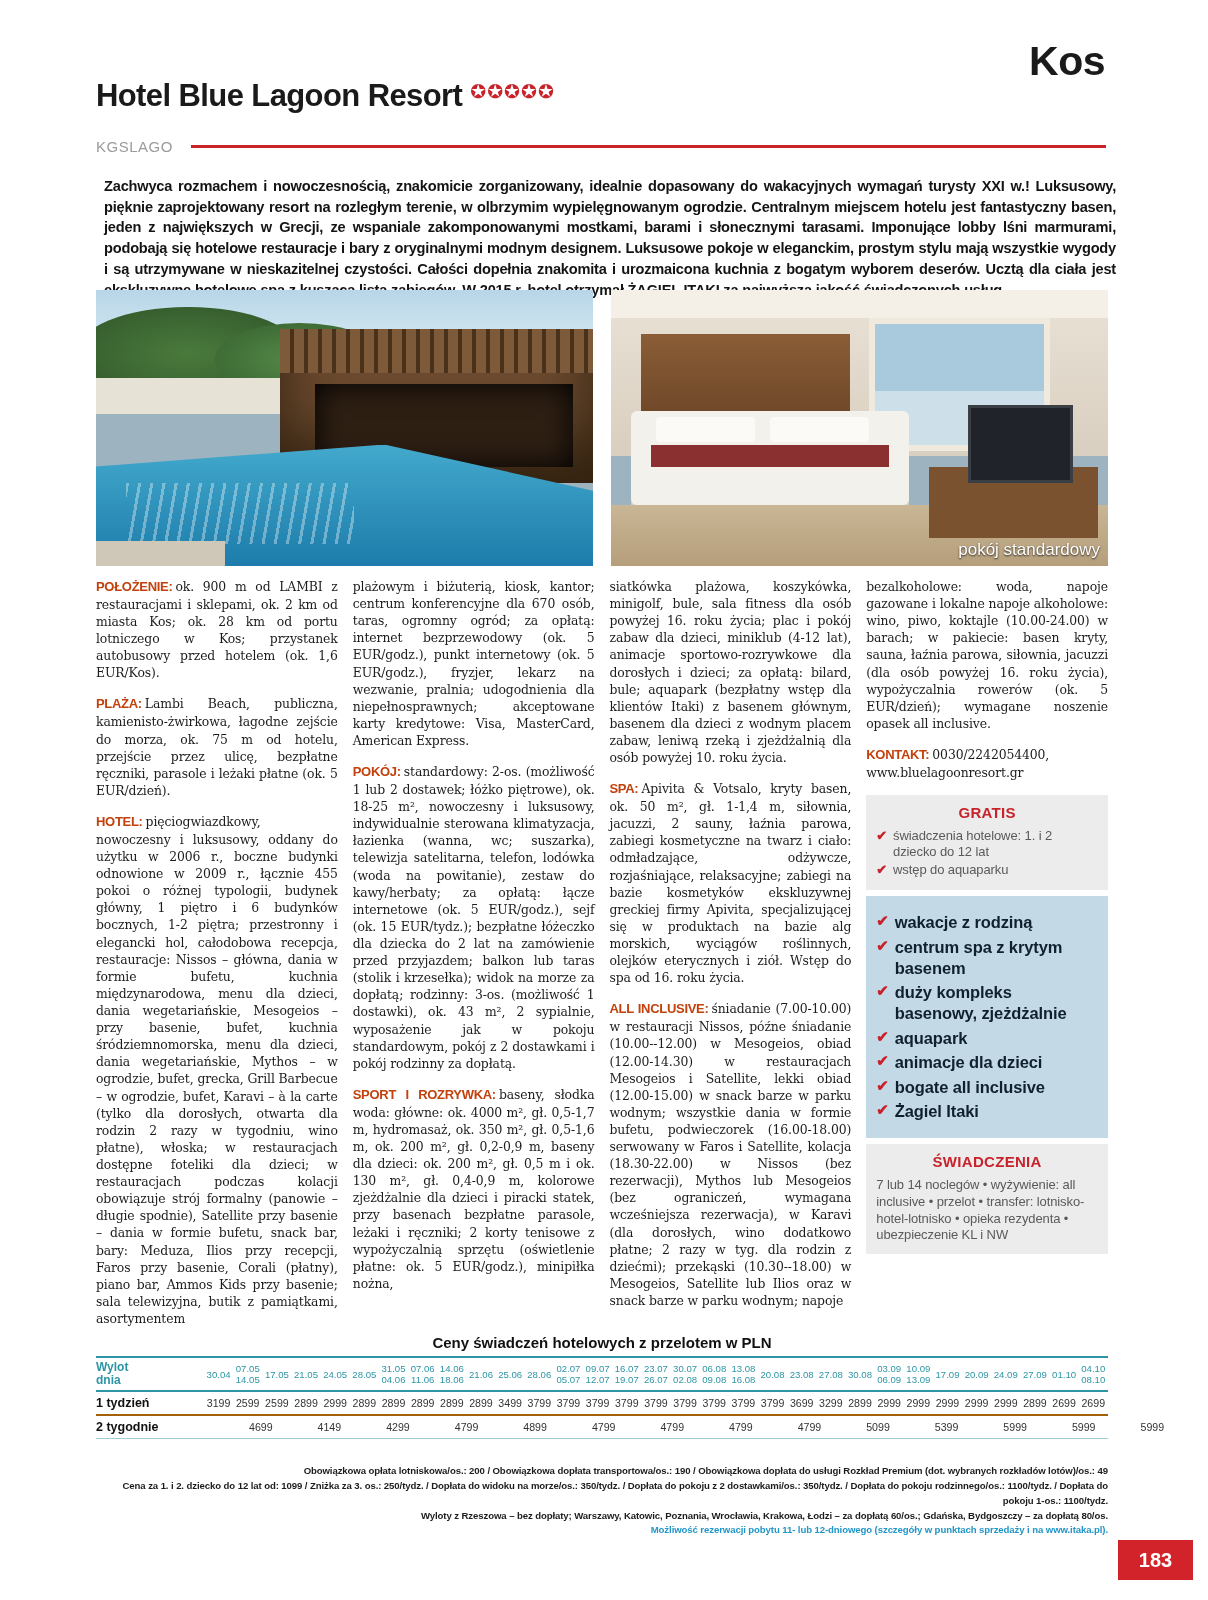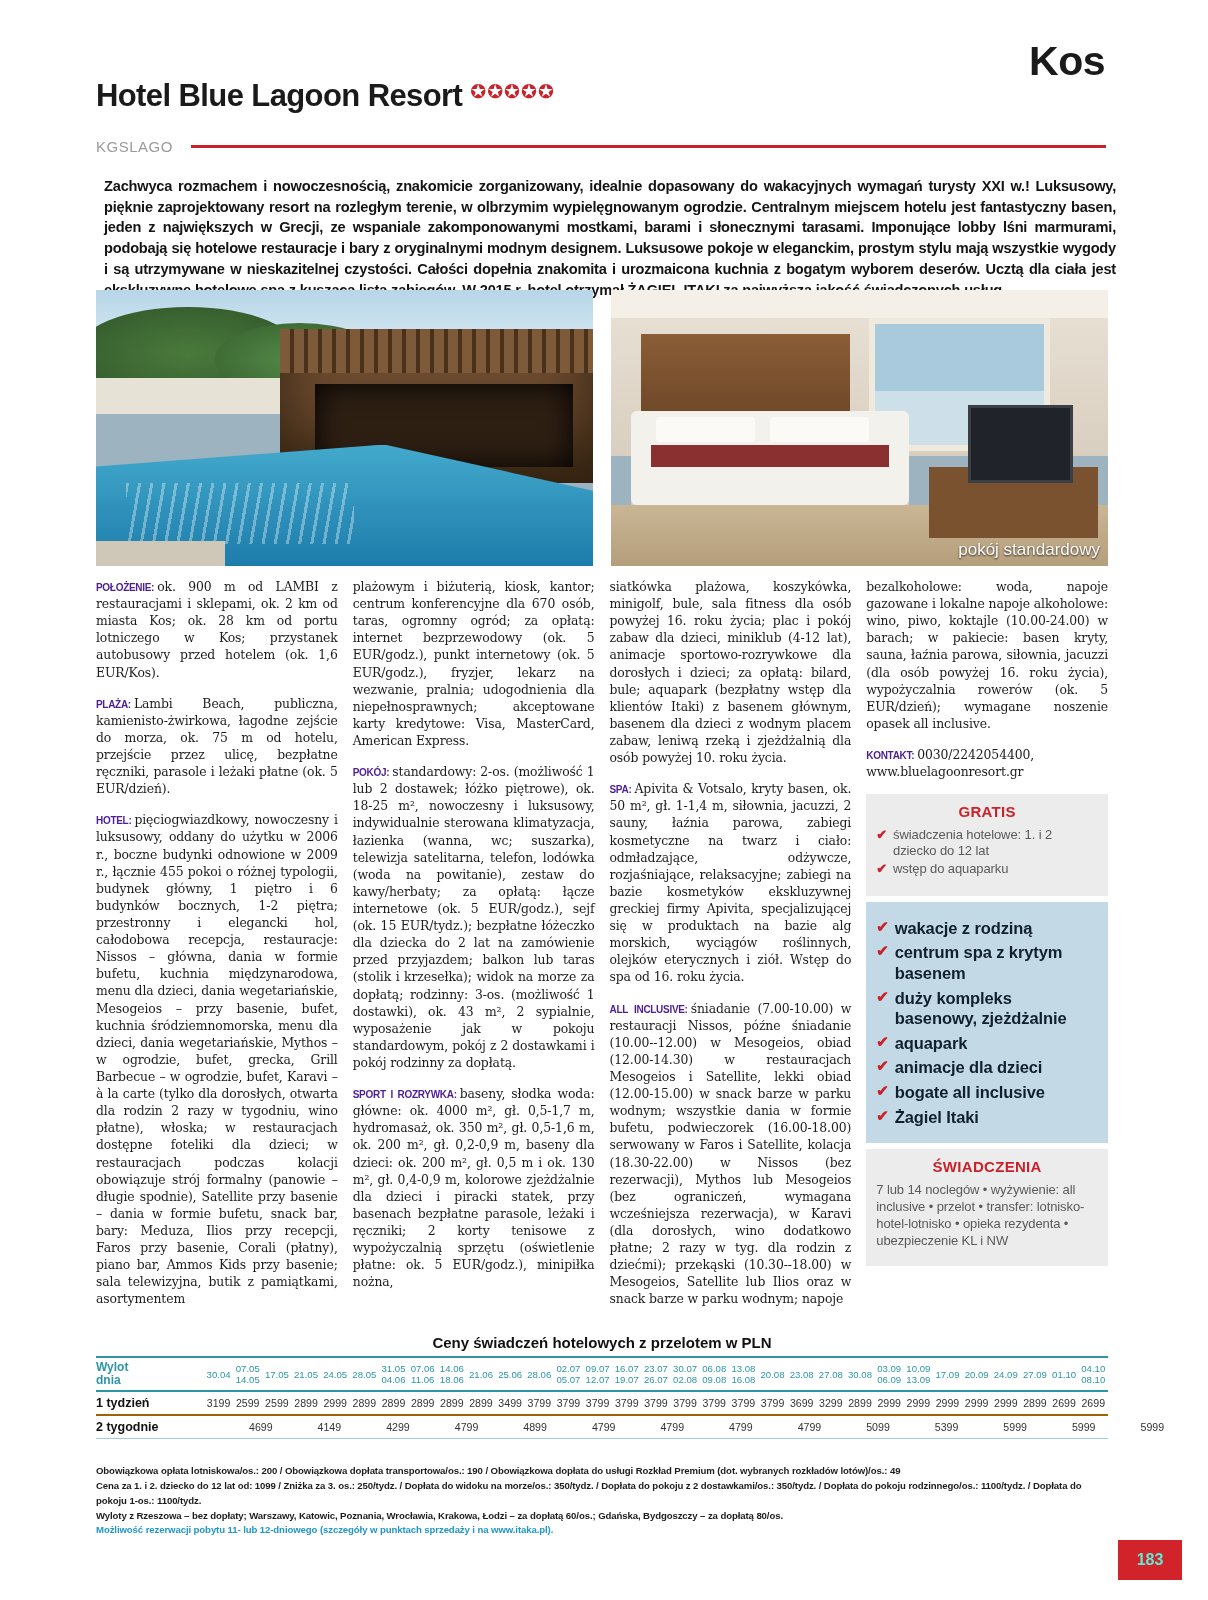--- a/index.html
+++ b/index.html
@@ -49,26 +49,26 @@
   .rp-cab{right:2%;bottom:10%;width:34%;height:26%;background:#7a5230;}
   .rp-tv{right:7%;bottom:30%;width:20%;height:26%;background:#20242a;border:3px solid #3a3f46;}
   .rp-caption{right:8px;bottom:6px;position:absolute;font-size:17px;color:#ffffff;
               font-family:"Liberation Sans",sans-serif;text-shadow:0 1px 2px rgba(0,0,0,.8);}
 
   
   .cols{position:absolute;left:96px;top:578px;width:1012px;height:754px;display:flex;gap:15px;overflow:hidden;}
   .col{flex:1;min-width:0;font-family:"DejaVu Serif",serif;font-size:12.4px;line-height:1.38;
        color:#1c1c1c;text-align:justify;letter-spacing:-0.1px;}
   .sec{margin:0 0 14px 0;}
-  .sec-h{font-family:"Liberation Sans",sans-serif;font-weight:bold;color:#4c1d95;
-         font-size:10px;letter-spacing:-0.3px;padding-right:3px;}
+  .sec-h{font-family:"Liberation Sans",sans-serif;font-weight:bold;color:#c2410c;
+         font-size:13px;letter-spacing:-0.3px;padding-right:3px;}
   
   .box-red{margin-top:10px;height:80px;background:#d2232a;color:#ffffff;display:flex;
            align-items:center;justify-content:center;font-family:"Liberation Sans",sans-serif;font-size:23px;}
-  .box-gray{background:#ececec;padding:8px 10px 16px;font-family:"Liberation Sans",sans-serif;text-align:left;}
+  .box-gray{background:#ececec;padding:8px 10px 10px;font-family:"Liberation Sans",sans-serif;text-align:left;}
   .box-title{color:#c8232b;font-weight:bold;font-size:15px;text-align:center;margin-bottom:4px;letter-spacing:0.3px;}
   .chk{display:flex;gap:6px;font-size:13px;color:#5a5a5a;line-height:1.25;margin:2px 0;text-align:left;}
   .tick{color:#c8232b;font-weight:bold;flex:0 0 auto;}
   .box-blue{margin-top:6px;background:#c3d9e6;padding:12px 10px;text-align:left;}
   .box-blue .chk{font-size:16.5px;font-weight:bold;color:#10202e;font-family:"Liberation Sans",sans-serif;margin:4px 0;}
   .box-blue .tick{font-size:15px;}
   .sw{margin-top:6px;}
   .sw-text{font-size:13px;color:#5a5a5a;line-height:1.3;}
 
   
@@ -84,24 +84,24 @@
           font-size:9.6px;line-height:1.15;text-align:center;}
   .p-head .p-cell{color:#2e95a6;}
   .p-data{padding:4px 0;border-bottom:2px solid #a16207;}
   .p-data:last-child{border-bottom:1px solid #9fccd6;gap:45px;}
   .p-data .p-lab{color:#111;font-size:12.5px;}
   .p-data .p-cell{font-size:10.6px;color:#333;}
 
   
   .fineprint{position:absolute;left:96px;top:1464px;width:1012px;background:#ffffff;
              font-family:"Liberation Sans",sans-serif;font-size:9.6px;font-weight:bold;
-             color:#1c1c1c;line-height:1.55;letter-spacing:-0.1px;}
+             color:#1c1c1c;line-height:1.55;letter-spacing:-0.1px;text-align:right;}
   .fp-blue{color:#2196c8;}
-  .pagenum{position:absolute;left:1118px;top:1540px;width:64px;height:40px;background:#d2232a;
-           color:#5eead4;font-weight:bold;font-size:16px;display:flex;align-items:center;justify-content:center;}
+  .pagenum{position:absolute;left:1118px;top:1540px;width:75px;height:40px;background:#d2232a;
+           color:#ffffff;font-weight:bold;font-size:20px;display:flex;align-items:center;justify-content:center;}
 </style>
 </head>
 <body>
 
 <div class="page">
 
   <div class="region">Kos</div>
 
   <div class="title-row">
     <h1 class="hotel-name">Hotel Blue Lagoon Resort</h1>

